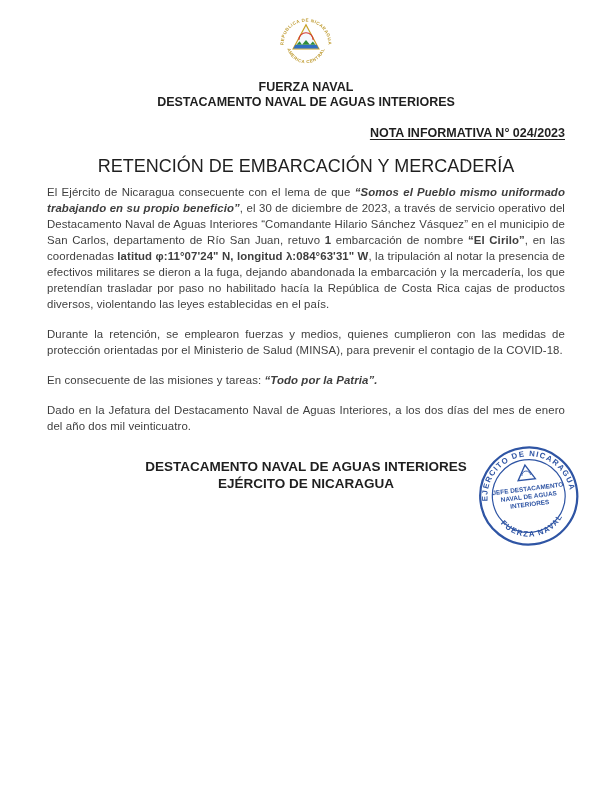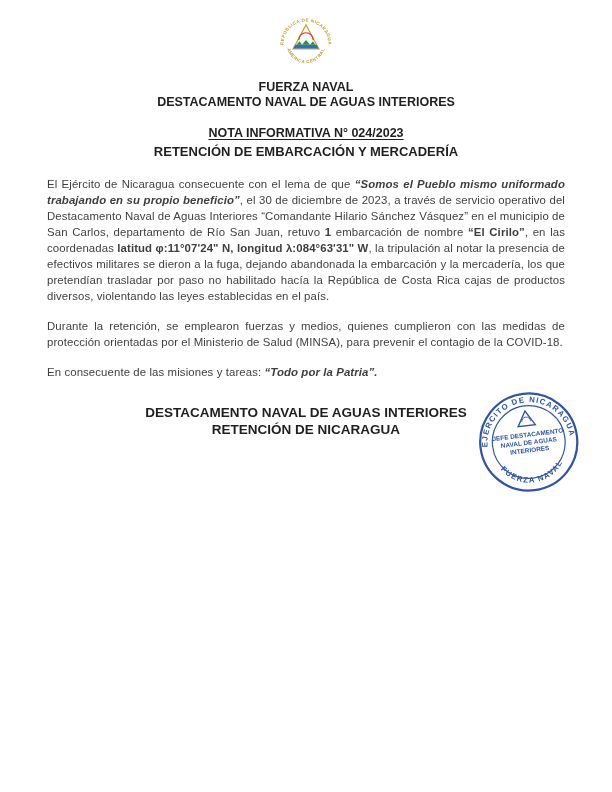--- a/index.html
+++ b/index.html
@@ -5,29 +5,29 @@
   * { box-sizing: border-box; }
   html, body { margin: 0; padding: 0; background: #ffffff; }
   .page {
     width: 612px; height: 792px; background: #ffffff; overflow: hidden;
     font-family: "Liberation Sans", sans-serif; color: #3e3e3e;
     padding: 12px 47px 0 47px; position: relative;
   }
   .emblem { text-align: center; height: 66px; margin-bottom: 2px; }
   .hline { text-align: center; font-weight: bold; font-size: 12.5px; line-height: 15px; color: #1f1f1f; }
   .note {
-    text-align: center; font-weight: bold; font-size: 12.5px; color: #1f1f1f;
+    text-align: right; font-weight: bold; font-size: 12.5px; color: #1f1f1f;
     margin-top: 16px; text-decoration: underline; text-underline-offset: 2px;
   }
-  .subject { text-align: center; font-weight: bold; font-size: 13px; color: #1f1f1f; margin-top: 4px; }
+  .subject { text-align: center; font-weight: normal; font-size: 18px; color: #1f1f1f; margin-top: 16px; }
   .body-p {
     text-align: justify; font-size: 11.4px; line-height: 16px; color: #3e3e3e;
     margin: 14px 0 0 0; letter-spacing: 0.1px;
   }
-  .body-p.first { margin-top: 17px; }
+  .body-p.first { margin-top: 7px; }
   .b  { font-weight: 700; }
   .bi { font-weight: 700; font-style: italic; }
   .footer {
     position: relative; margin-top: 24px; text-align: center;
     font-weight: bold; font-size: 13.5px; line-height: 17px; color: #1f1f1f;
   }
   .seal { position: absolute; right: -16px; top: -14px; transform: rotate(-7deg); }
 </style>
 </head>
 <body>
@@ -61,24 +61,25 @@
   <div class="subject">RETENCIÓN DE EMBARCACIÓN Y MERCADERÍA</div>
 
   <p class="body-p first"><span>El Ejército de Nicaragua consecuente con el lema de que </span><span class="bi">“Somos el Pueblo mismo uniformado trabajando en su propio beneficio”</span><span>, el 30 de diciembre de 2023, a través de servicio operativo del Destacamento Naval de Aguas Interiores “Comandante Hilario Sánchez Vásquez” en el municipio de San Carlos, departamento de Río San Juan, retuvo </span><span class="b">1</span><span> embarcación de nombre </span><span class="b">“El Cirilo”</span><span>, en las coordenadas </span><span class="b">latitud φ:11°07'24" N, longitud λ:084°63'31" W</span><span>, la tripulación al notar la presencia de efectivos militares se dieron a la fuga, dejando abandonada la embarcación y la mercadería, los que pretendían trasladar por paso no habilitado hacía la República de Costa Rica cajas de productos diversos, violentando las leyes establecidas en el país.</span></p>
 
 
   <p class="body-p"><span>Durante la retención, se emplearon fuerzas y medios, quienes cumplieron con las medidas de protección orientadas por el Ministerio de Salud (MINSA), para prevenir el contagio de la COVID-18.</span></p>
 
   <p class="body-p"><span>En consecuente de las misiones y tareas: </span><span class="bi">“Todo por la Patria”.</span></p>
 
 
+  <p class="body-p"><span>Dado en la Jefatura del Destacamento Naval de Aguas Interiores, a los dos días del mes de enero del año dos mil veinticuatro.</span></p>
 
   <div class="footer">
     <div>DESTACAMENTO NAVAL DE AGUAS INTERIORES</div>
-    <div>RETENCIÓN DE NICARAGUA</div>
+    <div>EJÉRCITO DE NICARAGUA</div>
 
     <div class="seal">
       <svg viewBox="0 0 120 120" width="104" height="104">
         <defs>
           <path id="sealTop" d="M 12,62 A 48,48 0 1 1 108,62"></path>
           <path id="sealBottom" d="M 17,64 A 43,43 0 0 0 103,64"></path>
         </defs>
         <circle cx="60" cy="60" r="56" fill="none" stroke="#2f55a4" stroke-width="2.6"></circle>
         <circle cx="60" cy="60" r="42" fill="none" stroke="#2f55a4" stroke-width="1.4"></circle>
         <text font-size="9" fill="#2f55a4" font-weight="bold" letter-spacing="1.4" font-family="Liberation Sans, sans-serif">

